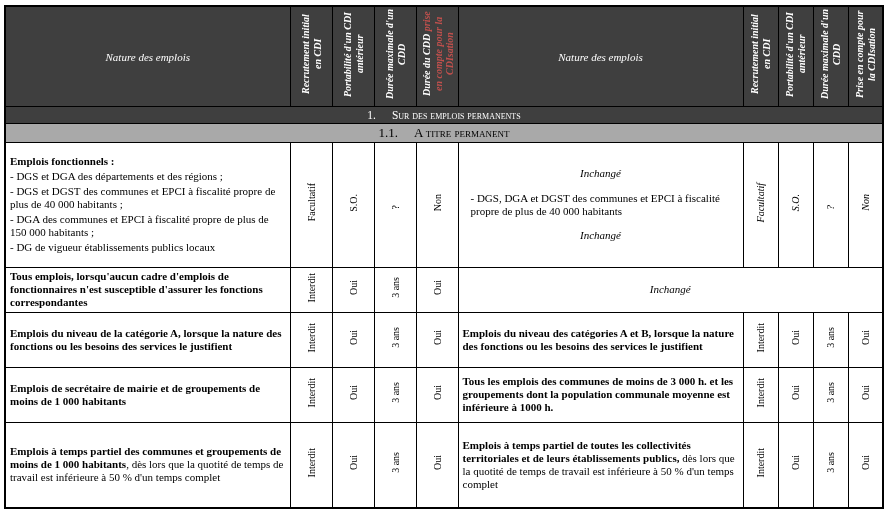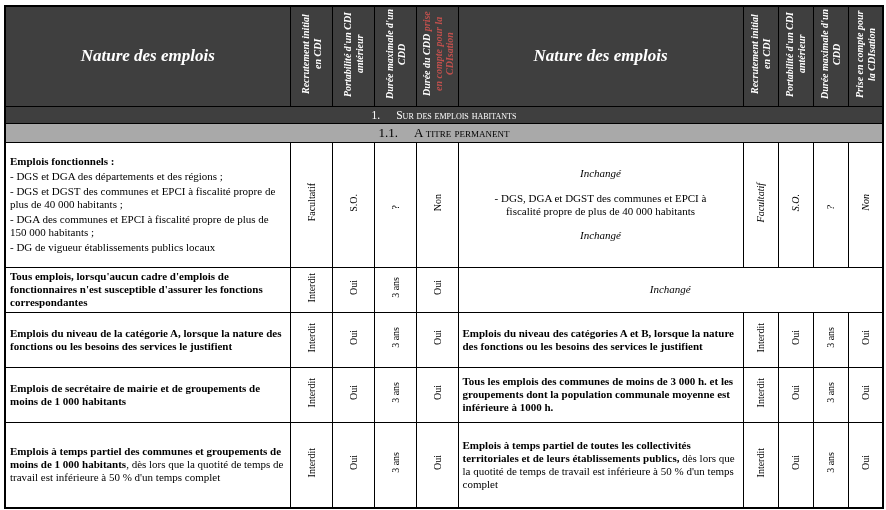--- a/index.html
+++ b/index.html
@@ -3,38 +3,38 @@
 <meta charset="utf-8">
 <style>
   html,body{margin:0;padding:0;background:#fff;}
   .page{width:886px;height:510px;padding:5px 4px;background:#fff;
         font-family:"Liberation Serif",serif;color:#000;box-sizing:border-box;}
   table.cmp{border-collapse:collapse;table-layout:fixed;width:878px;border:2px solid #000;}
   .cmp th,.cmp td{border:1px solid #000;padding:1px 4px;overflow:hidden;vertical-align:middle;box-sizing:border-box;}
   .hdr{background:#3f3f3f;color:#fff;border:1px solid #e8e8e8;}
   .group-title{font-size:12px;font-weight:bold;font-variant:small-caps;letter-spacing:1px;text-align:center;height:20px;}
   .nature-head{text-align:center;}
-  .nature-label{font-style:italic;font-weight:bold;font-size:17px;}
+  .nature-label{font-style:italic;font-weight:normal;font-size:11px;}
   .vhead{text-align:center;padding:2px 1px;height:100px;}
   .vtext{writing-mode:vertical-rl;transform:rotate(180deg);display:inline-block;line-height:1.15;}
   .vhead .vtext{font-style:italic;font-size:10px;height:92px;}
   .val{text-align:center;padding:1px;}
   .val .vtext{font-size:10px;white-space:nowrap;line-height:1.1;}
   .sec1{background:#3f3f3f;color:#fff;text-align:center;font-variant:small-caps;font-size:11.5px;
         padding:0;border-top:3px solid #fff;border-bottom:2px solid #fff;height:17px;}
   .sec11{background:#a9a9a9;color:#000;text-align:center;font-variant:small-caps;font-size:13px;
         padding:0;border-bottom:2px solid #fff;height:14px;}
   .secnum{margin-right:16px;}
   .nat{font-size:11px;line-height:1.18;padding:2px 5px;}
   .b{font-weight:bold;}
   .ctr{text-align:center;}
   .it{font-style:italic;}
   .redtxt{color:#c0504d;}
   .itm{margin-top:2px;}
-  .amend{margin:12px 16px;text-align:center;}
+  .amend{margin:12px 8px;text-align:left;}
   .inch{text-align:center;font-style:italic;font-weight:normal;}
 </style>
 </head>
 <body>
 
 <div class="page">
 <table class="cmp">
 <colgroup>
   <col style="width:285px">
   <col style="width:42px">
@@ -79,21 +79,21 @@
     <th class="hdr vhead">
       <span class="vtext">Durée maximale d'un CDD</span>
     </th>
     <th class="hdr vhead">
       <span class="vtext">Prise en compte pour la CDIsation</span>
     </th>
   </tr>
 
   <tr>
     <td colspan="10" class="sec1">
-      <span class="secnum">1.</span><span>Sur des emplois habitants</span>
+      <span class="secnum">1.</span><span>Sur des emplois permanents</span>
     </td>
   </tr>
 
   <tr>
     <td colspan="10" class="sec11">
       <span class="secnum">1.1.</span><span>A titre permanent</span>
     </td>
   </tr>
 
   <tr style="height:125px">

